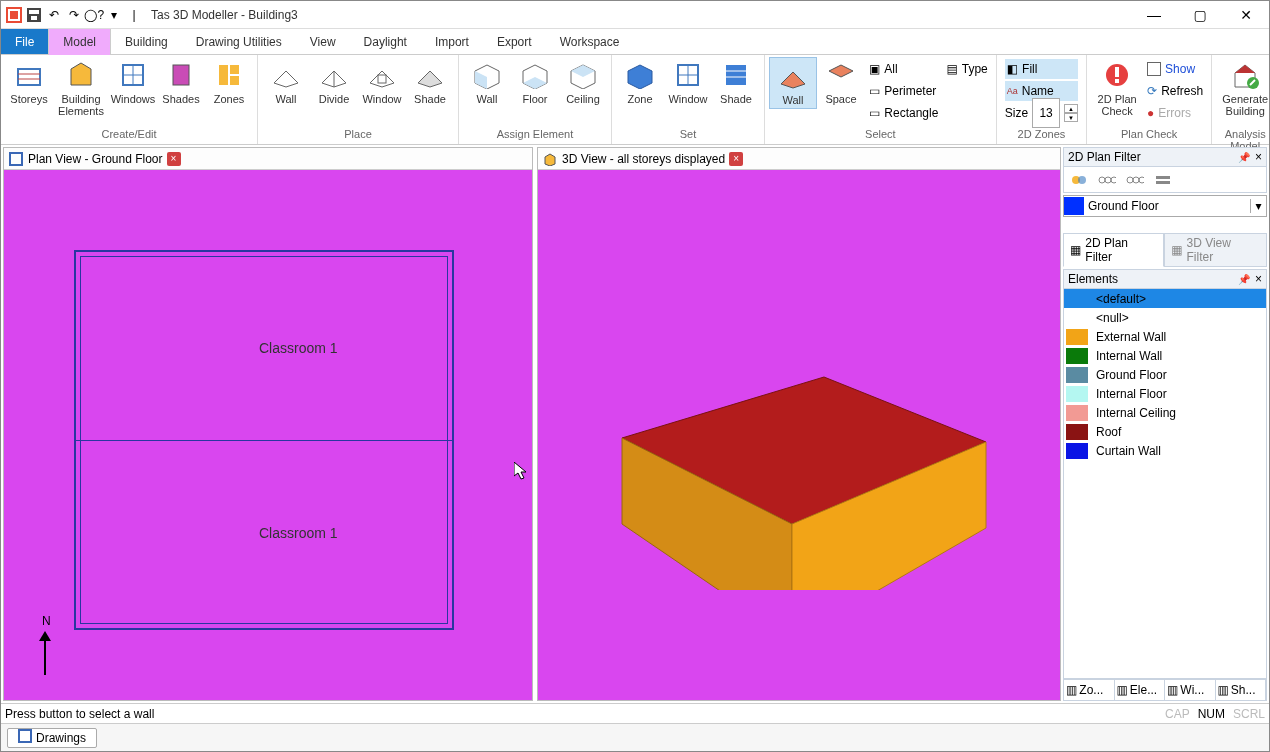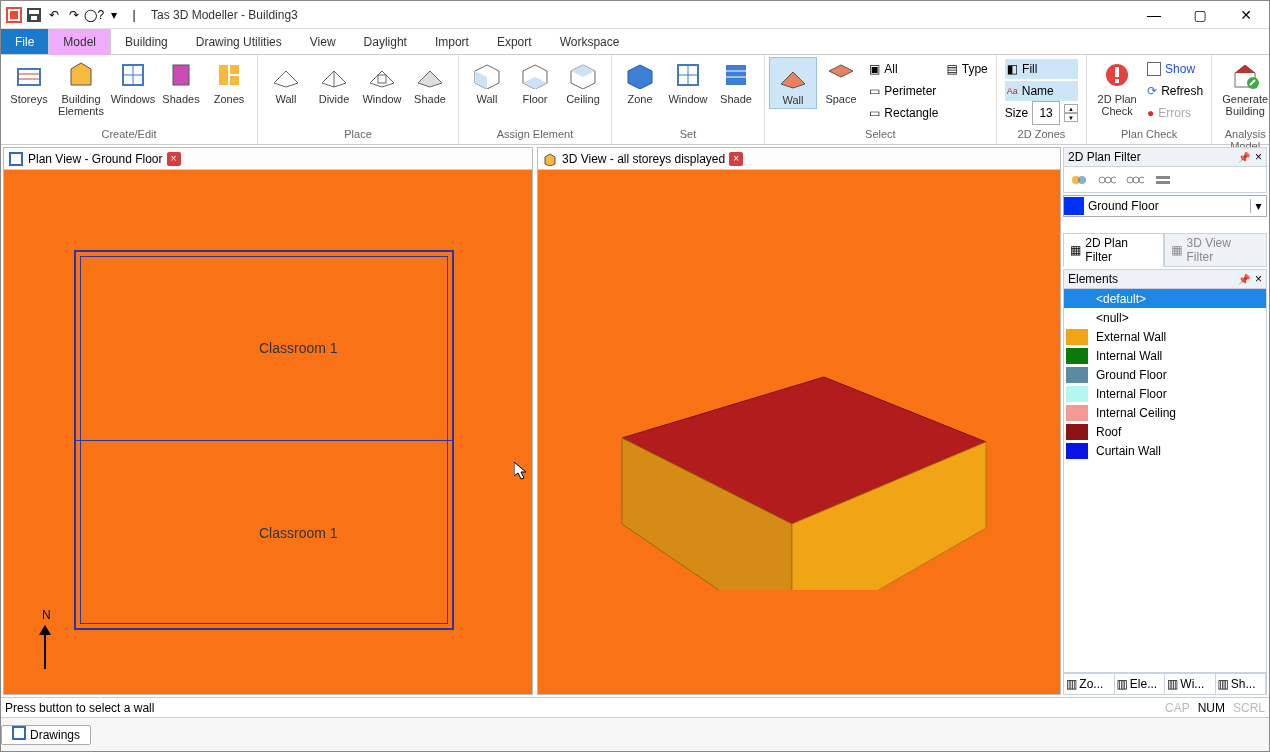--- a/index.html
+++ b/index.html
@@ -21,32 +21,32 @@
   .r-row { display:flex; flex:1; align-items:flex-start; }
   .r-big { display:flex; flex-direction:column; align-items:center; width:48px; padding:2px 0; gap:2px; text-align:center; line-height:1.1; }
   .r-big.selected { background:#cde6f7; border:1px solid #9ac3e6; }
   .r-icon { width:32px; height:32px; display:flex; align-items:center; justify-content:center; }
   .r-label { font-size: 11px; color:#333; }
   .r-group-label { text-align:center; font-size:11px; color:#666; height:16px; }
   .r-slim { display:flex; flex-direction:column; padding:2px 4px; gap:2px; }
   .slim-item { display:flex; align-items:center; gap:4px; height:20px; }
   .slim-item.hl { background:#cde6f7; padding:0 2px; }
   .chk-box { width:14px; height:14px; border:1px solid #666; display:inline-flex; align-items:center; justify-content:center; font-size:10px; }
-  .size-input { width:28px; height:24px; border:1px solid #aaa; text-align:center; }
+  .size-input { width:28px; height:30px; border:1px solid #aaa; text-align:center; }
   .spin { width:14px; display:flex; flex-direction:column; }
   .spin div { height:9px; border:1px solid #aaa; font-size:6px; display:flex; align-items:center; justify-content:center; }
   
   .workspace { flex:1; display:flex; min-height:0; }
   .pane { display:flex; flex-direction:column; border:1px solid #bbb; margin:2px; }
   .pane-header { height:22px; background:#fdfdfd; border-bottom:1px solid #ccc; display:flex; align-items:center; padding:0 4px; gap:4px; }
   .pane-header .hicon { width:16px; height:16px; display:flex; align-items:center; justify-content:center; }
   .pane-header .close-sq { width:14px; height:14px; background:#d04040; color:#fff; display:flex; align-items:center; justify-content:center; font-size:10px; border-radius:2px; }
   .plan-pane { width:530px; }
   .view-pane { flex:1; }
-  .canvas { flex:1; position:relative; background:#f97316;text-decoration:underline; }
+  .canvas { flex:1; position:relative; background:#d946ef;text-decoration:underline; }
   
   .plan-outer { position:absolute; left:70px; top:80px; width:380px; height:380px; border:2px solid #2a36a0; }
   .plan-inner { position:absolute; left:76px; top:86px; width:368px; height:368px; border:1px solid #2a36a0; }
   .plan-mid { position:absolute; left:70px; top:270px; width:380px; height:0; border-top:1px solid #2a36a0; }
   .plan-label { position:absolute; color:#333; font-size:14px; }
   .north-lbl { position:absolute; left:38px; bottom:72px; font-size:12px; }
   .north-arr { position:absolute; left:35px; bottom:25px; }
   .cursor-arrow { position:absolute; left:510px; top:292px; width:14px; height:18px; }
   
   .bld-svg { position:absolute; left:40px; top:100px; }
@@ -61,32 +61,32 @@
   .floor-swatch { width:20px; height:18px; background:#0030ff; }
   .floor-select input { flex:1; border:none; padding:0 4px; }
   .floor-select .dd { width:16px; text-align:center; border-left:1px solid #aaa; }
   .filter-tabs { display:flex; margin-top:14px; }
   .filter-tab { border:1px solid #c9d3e0; padding:2px 6px; display:flex; align-items:center; gap:4px; font-size:11px; }
   .filter-tab.active { background:#fff; border-bottom:1px solid #fff; position:relative; }
   .filter-tab.inactive { background:#eef2f7; color:#888; }
   .search-box { margin:2px 0; height:20px; border:1px solid #aaa; padding:0 4px; }
   .elem-list { flex:1; border:1px solid #c9d3e0; border-top:none; overflow:auto; }
   .elem-row { display:flex; align-items:center; height:19px; padding-left:2px; gap:4px; }
-  .elem-row.sel { background:#1e87e5; color:#ffffff;align-items:center; }
+  .elem-row.sel { background:#1e87e5; color:#000000;align-items:center; }
   .swatch { width:22px; height:16px; }
   .elem-name { padding-left:4px; }
   .mini-tabs { height:22px; display:flex; border:1px solid #c9d3e0; }
   .mini-tab { flex:1; display:flex; align-items:center; gap:2px; padding:0 2px; border-right:1px solid #c9d3e0; font-size:11px; overflow:hidden; }
   .mini-tab.active { background:#fff; }
   
   .status-bar { height:20px; border-top:1px solid #ccc; display:flex; align-items:center; padding:0 4px; font-size:11px; }
   .status-spacer { flex:1; }
   .status-ind { margin-left:8px; }
   .status-ind.dim { color:#bbb; }
-  .bottom-tabs { height:34px; display:flex; align-items:center; border-top:1px solid #ccc; background:#f6f6f6; padding:1px 0; }
+  .bottom-tabs { height:28px; display:flex; align-items:center; border-top:1px solid #ccc; background:#f6f6f6; padding:1px 6px; }
   .btab { display:flex; align-items:center; gap:4px; height:20px; padding:0 10px; border:1px solid #aaa; background:#fff; border-radius:2px; font-size:11px; }
 </style>
 </head>
 <body>
 
 <div class="title-bar">
   <span class="qa-item">
     <svg width="16" height="16">
         <rect width="16" height="16" fill="#E94B35"></rect>
         <rect x="2" y="2" width="12" height="12" fill="#fff"></rect>

